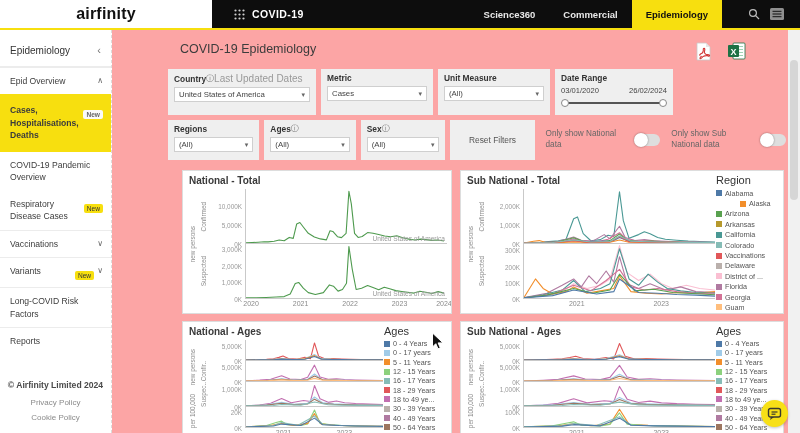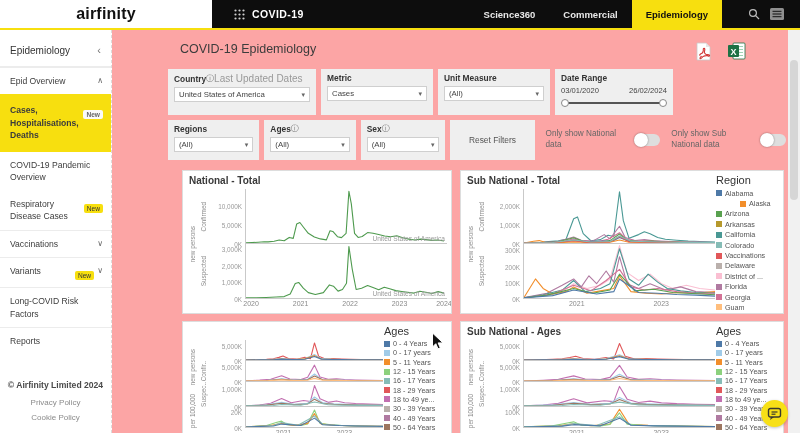--- a/index.html
+++ b/index.html
@@ -458,20 +458,21 @@
                 <span class="swatch" style="background: rgb(211, 114, 149);"></span>
                 <span>Georgia</span>
               </div>
               <div class="legend-item" style="height: 10.4px;">
                 <span class="swatch" style="background: rgb(255, 190, 125);"></span>
                 <span>Guam</span>
               </div>
             </div>
           </div>
           <div class="chart-card">
+            <div class="chart-title">National - Ages</div>
             <div class="chart-body" style="right: 68px;">
               <div class="outer-col">
                 <div class="outer-lbl" style="flex: 3 1 0%;">
                   <span class="vtext">new persons</span>
                 </div>
                 <div class="outer-lbl" style="flex: 1 1 0%;">
                   <span class="vtext">per 100,000</span>
                 </div>
                 <div style="height: 11px;"></div>
               </div>

